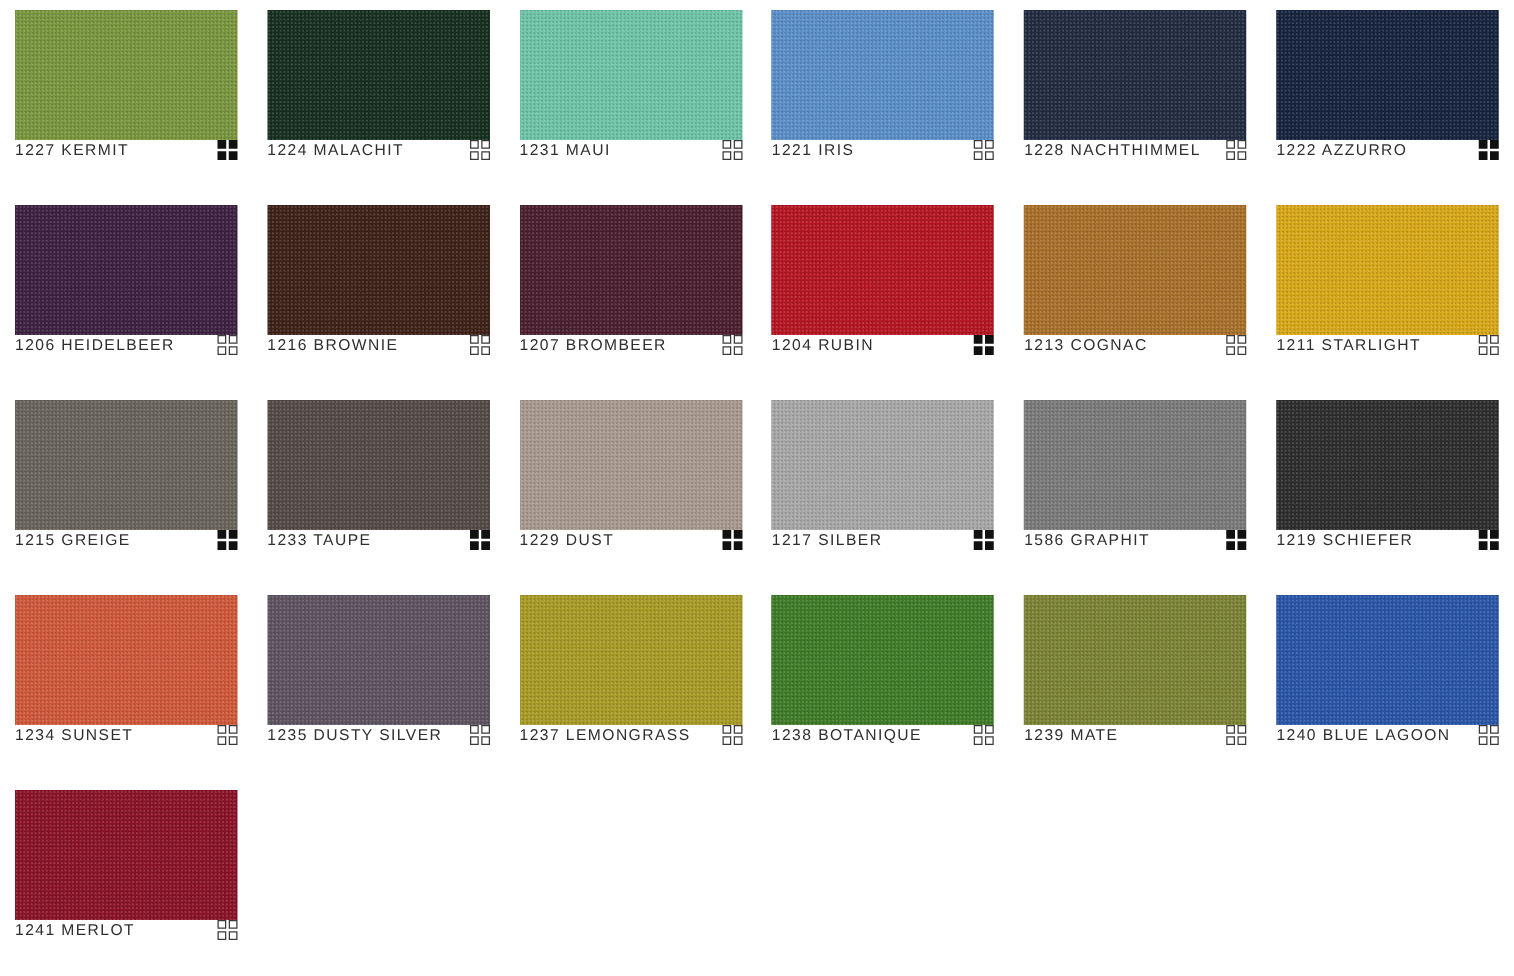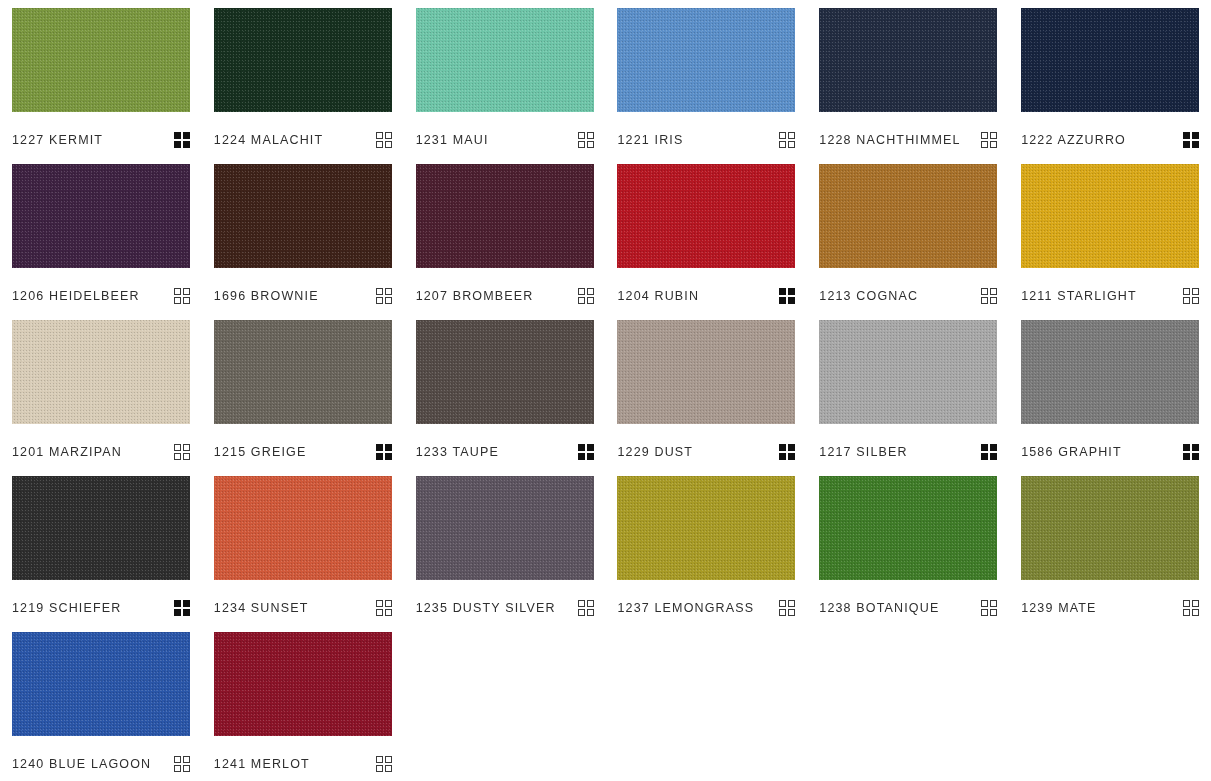--- a/index.html
+++ b/index.html
@@ -57,21 +57,20 @@
       radial-gradient(rgba(255,255,255,0.35) 0.4px, transparent 0.8px),
       radial-gradient(rgba(0,0,0,0.35) 0.4px, transparent 0.8px);
     background-size: 3px 3px, 3px 3px, 5px 5px, 4px 4px;
     background-position: 0 0, 1px 2px, 2px 1px, 3px 3px;
   }
 
   .swatch-meta {
     display: flex;
     justify-content: flex-start;
     width: 178px;
-    margin-top: 20px;
     height: 16px;
   }
 
   .swatch-label {
     font-size: 12.5px;
     letter-spacing: 1.15px;
     color: #2e2e2e;
     white-space: nowrap;
     font-weight: 400;
     line-height: 16px;
@@ -184,21 +183,21 @@
           <i></i>
           <i></i>
           <i></i>
           <i></i>
         </span>
       </div>
     </div>
     <div class="swatch-cell">
       <div class="swatch-chip" style="background-color: rgb(62, 34, 25);"></div>
       <div class="swatch-meta">
-        <span class="swatch-label">1696 BROWNIE</span>
+        <span class="swatch-label">1216 BROWNIE</span>
         <span class="swatch-icon outline">
           <i></i>
           <i></i>
           <i></i>
           <i></i>
         </span>
       </div>
     </div>
     <div class="swatch-cell">
       <div class="swatch-chip" style="background-color: rgb(76, 31, 48);"></div>
@@ -233,32 +232,20 @@
           <i></i>
           <i></i>
           <i></i>
         </span>
       </div>
     </div>
     <div class="swatch-cell">
       <div class="swatch-chip" style="background-color: rgb(217, 168, 24);"></div>
       <div class="swatch-meta">
         <span class="swatch-label">1211 STARLIGHT</span>
-        <span class="swatch-icon outline">
-          <i></i>
-          <i></i>
-          <i></i>
-          <i></i>
-        </span>
-      </div>
-    </div>
-    <div class="swatch-cell">
-      <div class="swatch-chip" style="background-color: rgb(217, 205, 184);"></div>
-      <div class="swatch-meta">
-        <span class="swatch-label">1201 MARZIPAN</span>
         <span class="swatch-icon outline">
           <i></i>
           <i></i>
           <i></i>
           <i></i>
         </span>
       </div>
     </div>
     <div class="swatch-cell">
       <div class="swatch-chip" style="background-color: rgb(106, 101, 92);"></div>

